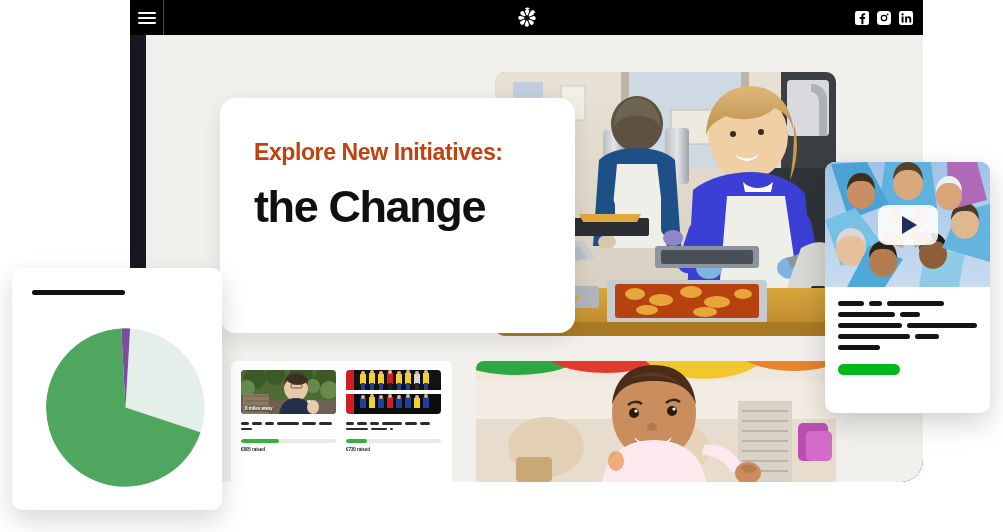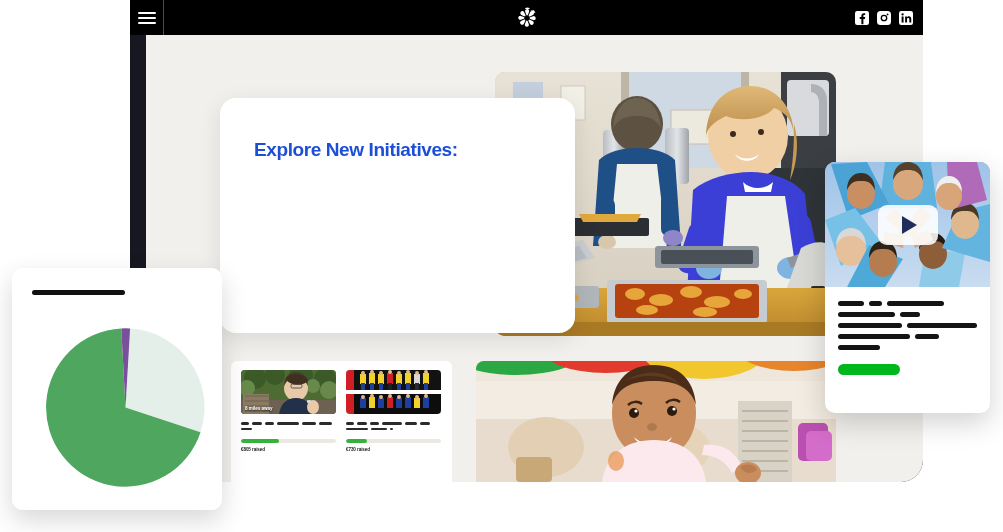--- a/index.html
+++ b/index.html
@@ -64,22 +64,22 @@
   
   .hero-card {
     position:absolute; left:74px; top:63px;
     width:355px; height:235px;
     background:#ffffff;
     border-radius:16px;
     box-shadow:0 6px 22px rgba(0,0,0,.10);
     padding:41px 34px;
   }
   .eyebrow {
-    color:#1d4ed8;
-    font-size:19px; font-weight:700;
+    color:#c2410c;
+    font-size:23px; font-weight:700;
     letter-spacing:-0.4px;
     margin-bottom:16px;
     white-space:nowrap;
   }
   .headline {
     color:#101010;
     font-size:45px; font-weight:700;
     line-height:1.12;
     letter-spacing:-1.4px;
   }
@@ -319,20 +319,21 @@
               <ellipse cx="48" cy="224" rx="9" ry="5"></ellipse>
               <ellipse cx="74" cy="226" rx="10" ry="5"></ellipse>
             </g>
           <rect x="0" y="250" width="341" height="14" fill="#a97a24"></rect>
         </svg>
       </div>
 
       <div class="hero-card">
         <div class="eyebrow">Explore New Initiatives:</div>
         <div class="headline">
+          <div>the Change</div>
         </div>
       </div>
 
       <div class="cards-panel">
 
         <div class="mini-card">
           <div class="mini-thumb">
             <svg viewBox="0 0 95 44" preserveAspectRatio="xMidYMid slice" aria-hidden="true">
               <rect width="95" height="44" fill="#4e6b34"></rect>
               <g fill="#3c5a28">

